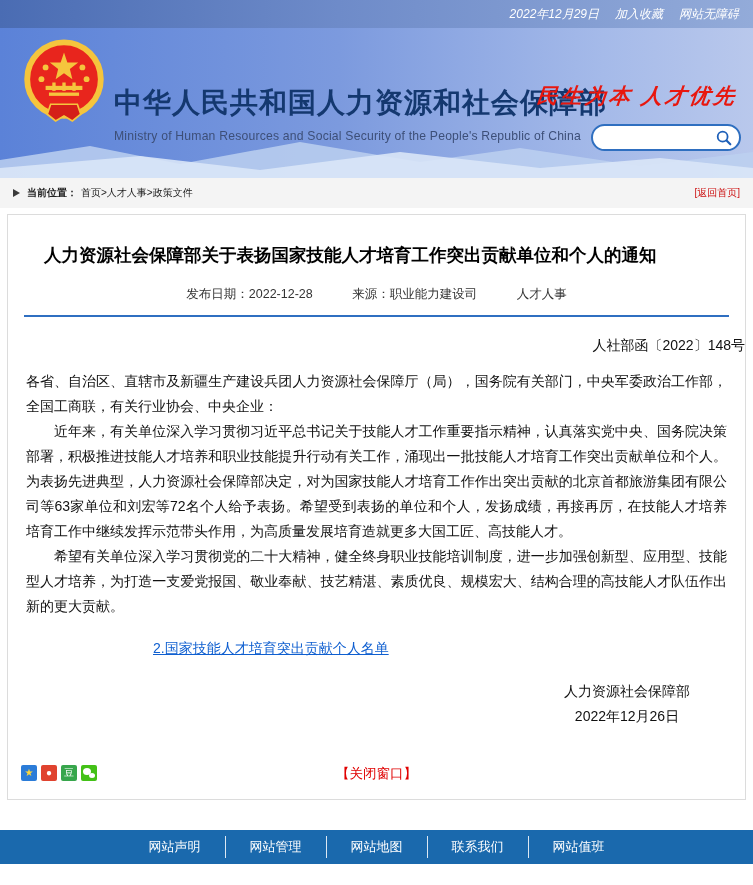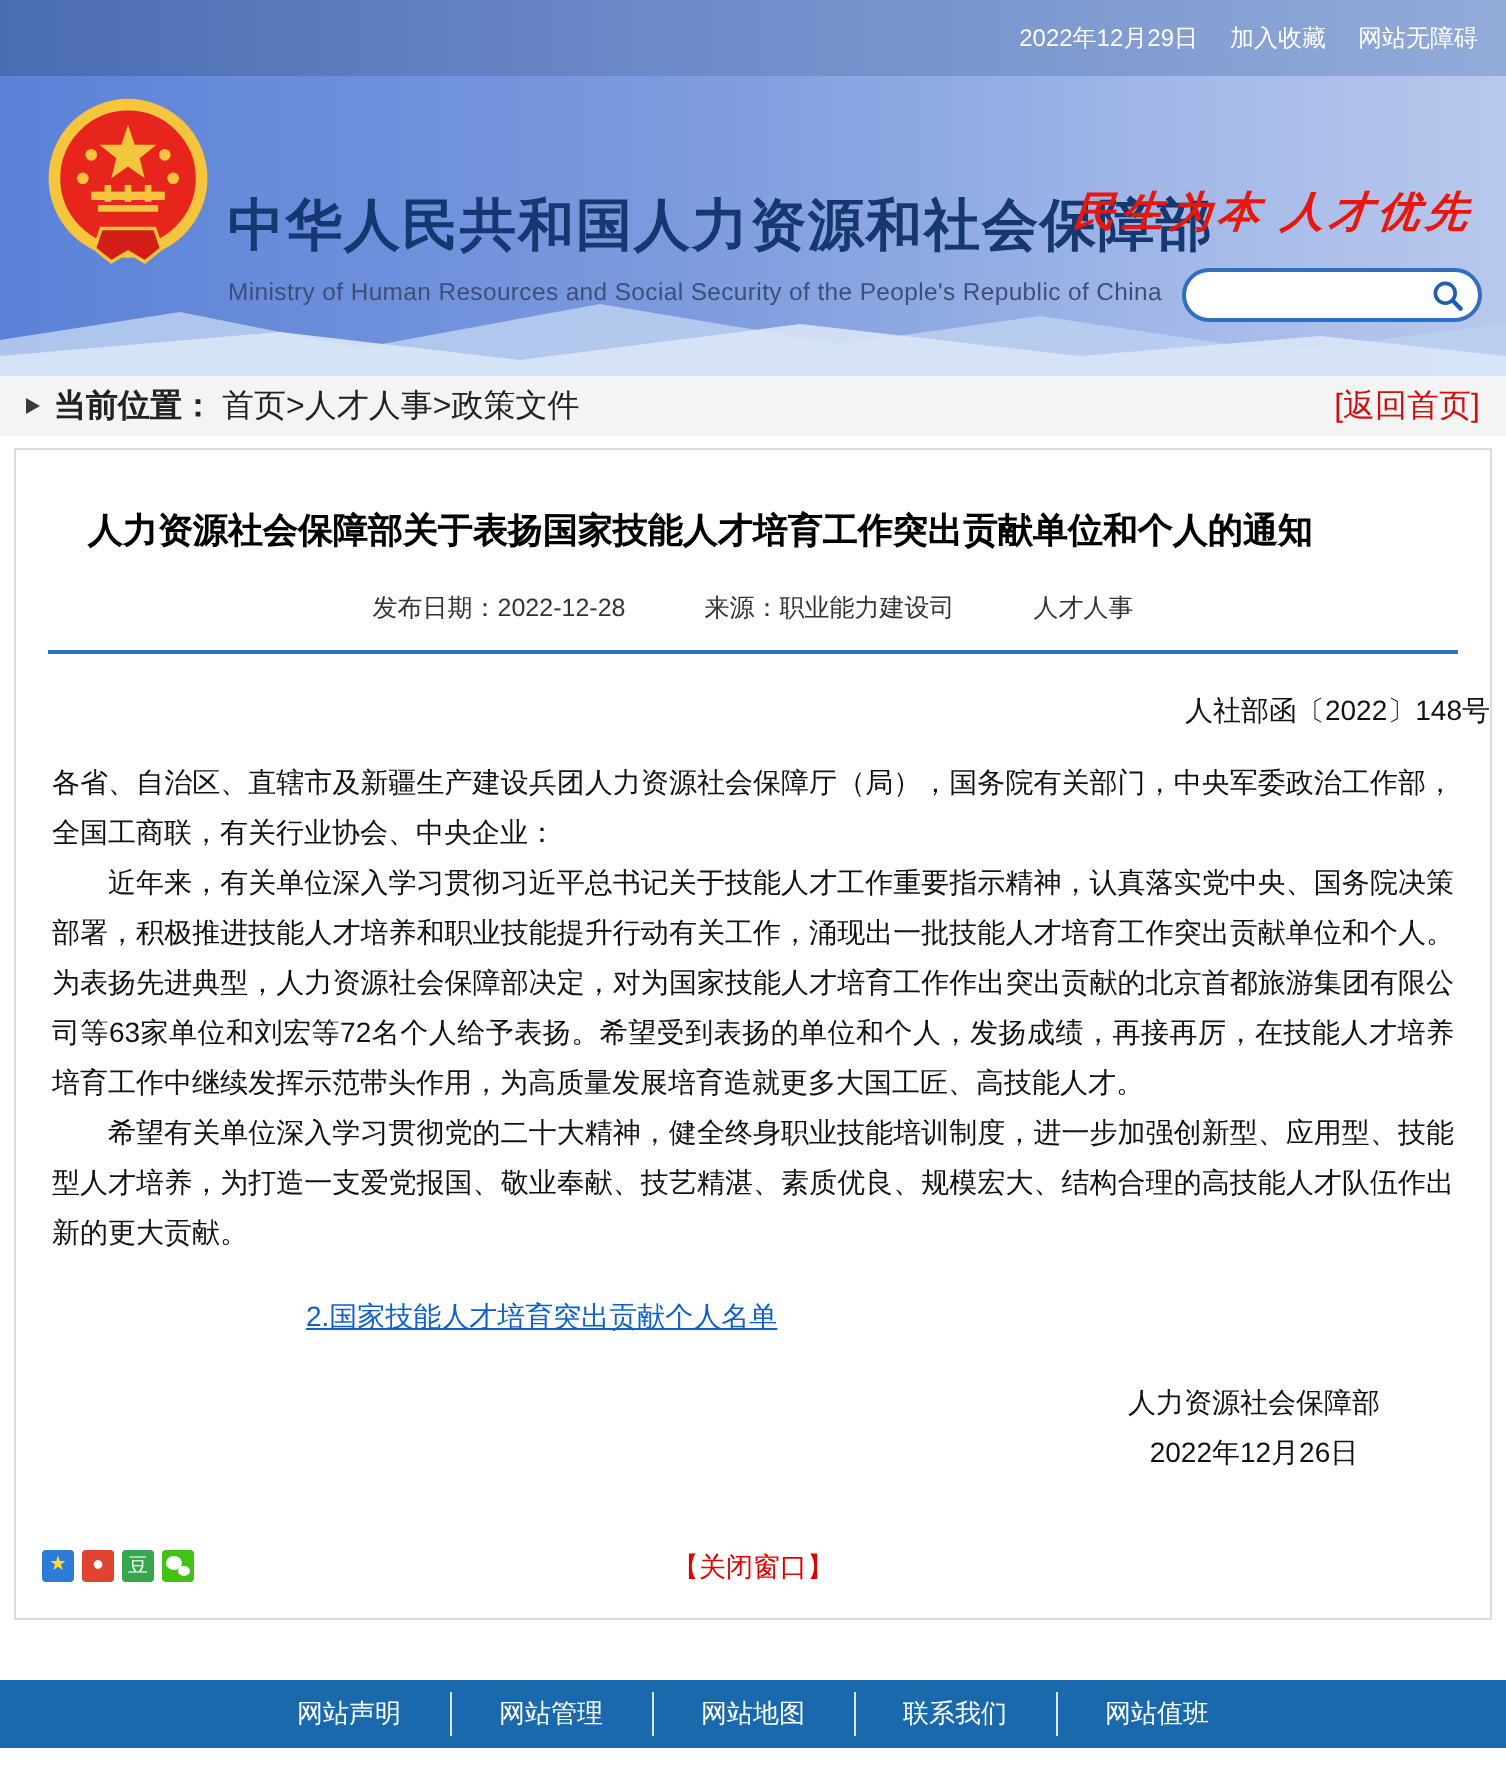--- a/index.html
+++ b/index.html
@@ -1,22 +1,22 @@
 <!DOCTYPE html>
 <html><head>
 <meta charset="utf-8">
 <style>
   * { margin:0; padding:0; box-sizing:border-box; }
   body { font-family:"Liberation Sans","DejaVu Sans",sans-serif; background:#fff; }
   .page { width:753px; height:885px; background:#fff; overflow:hidden; position:relative; }
 
   
-  .topbar { height:38px; background:linear-gradient(90deg,#4a6cb3 0%,#6e8bc9 45%,#93abd9 100%);
+  .topbar { height:28px; background:linear-gradient(90deg,#4a6cb3 0%,#6e8bc9 45%,#93abd9 100%);
             display:flex; justify-content:flex-end; align-items:center; gap:16px;
-            padding:0 14px; font-size:12px; color:#fff; }
+            padding:0 14px; font-size:12px; color:#fff;font-style:italic; }
   .topbar a { color:#fff; text-decoration:none; cursor:pointer; }
 
   
   .header { height:150px; position:relative;
             background:linear-gradient(90deg,#5b82d8 0%,#7c9ade 45%,#a5bae9 80%,#b9c8ec 100%); }
   .mountains { position:absolute; left:0; bottom:0; width:100%; height:40px; }
   .emblem { position:absolute; left:22px; top:11px; width:84px; height:92px; }
   .titleblock { position:absolute; left:114px; top:56px; }
   .site-title { font-size:28px; font-weight:900; color:#14386f; letter-spacing:1px; }
   .site-sub { font-size:12.2px; color:#3d4f78; margin-top:7px; letter-spacing:.2px; }
@@ -24,21 +24,21 @@
             font-weight:bold; font-style:italic; letter-spacing:3px;
             font-family:"Liberation Serif","DejaVu Serif",serif; transform:skewX(-6deg); }
   .searchbox { position:absolute; right:12px; top:96px; width:150px; height:27px;
                background:#fff; border:2px solid #2f6fc0; border-radius:15px;
                display:flex; align-items:center; padding:0 6px 0 10px; }
   .searchbox input { border:none; outline:none; flex:1; width:100px; font-size:12px; background:transparent; }
   .search-btn { width:18px; height:18px; cursor:pointer; display:flex; align-items:center; }
 
   
   .crumbbar { height:30px; background:#f4f4f4; display:flex; align-items:center;
-              padding:0 13px; font-size:16px; color:#222; }
+              padding:0 13px; font-size:10px; color:#222; }
   .crumb-arrow { width:0; height:0; border-left:7px solid #3a3a3a; border-top:4px solid transparent;
                  border-bottom:4px solid transparent; margin-right:7px; }
   .crumb-label { font-weight:bold; }
   .crumb-path { margin-left:4px; cursor:pointer; }
   .backhome { margin-left:auto; color:#cc1111; cursor:pointer;padding-left:12px; }
 
   
   .content { margin:6px 7px 0; border:1px solid #dcdcdc; background:#fff; padding-bottom:14px; min-height:560px; }
   .art-title { margin:28px 36px 0; font-size:17.5px; font-weight:bold; color:#000; line-height:1.4; }
   .meta { text-align:center; margin-top:18px; font-size:12.5px; color:#333; }

